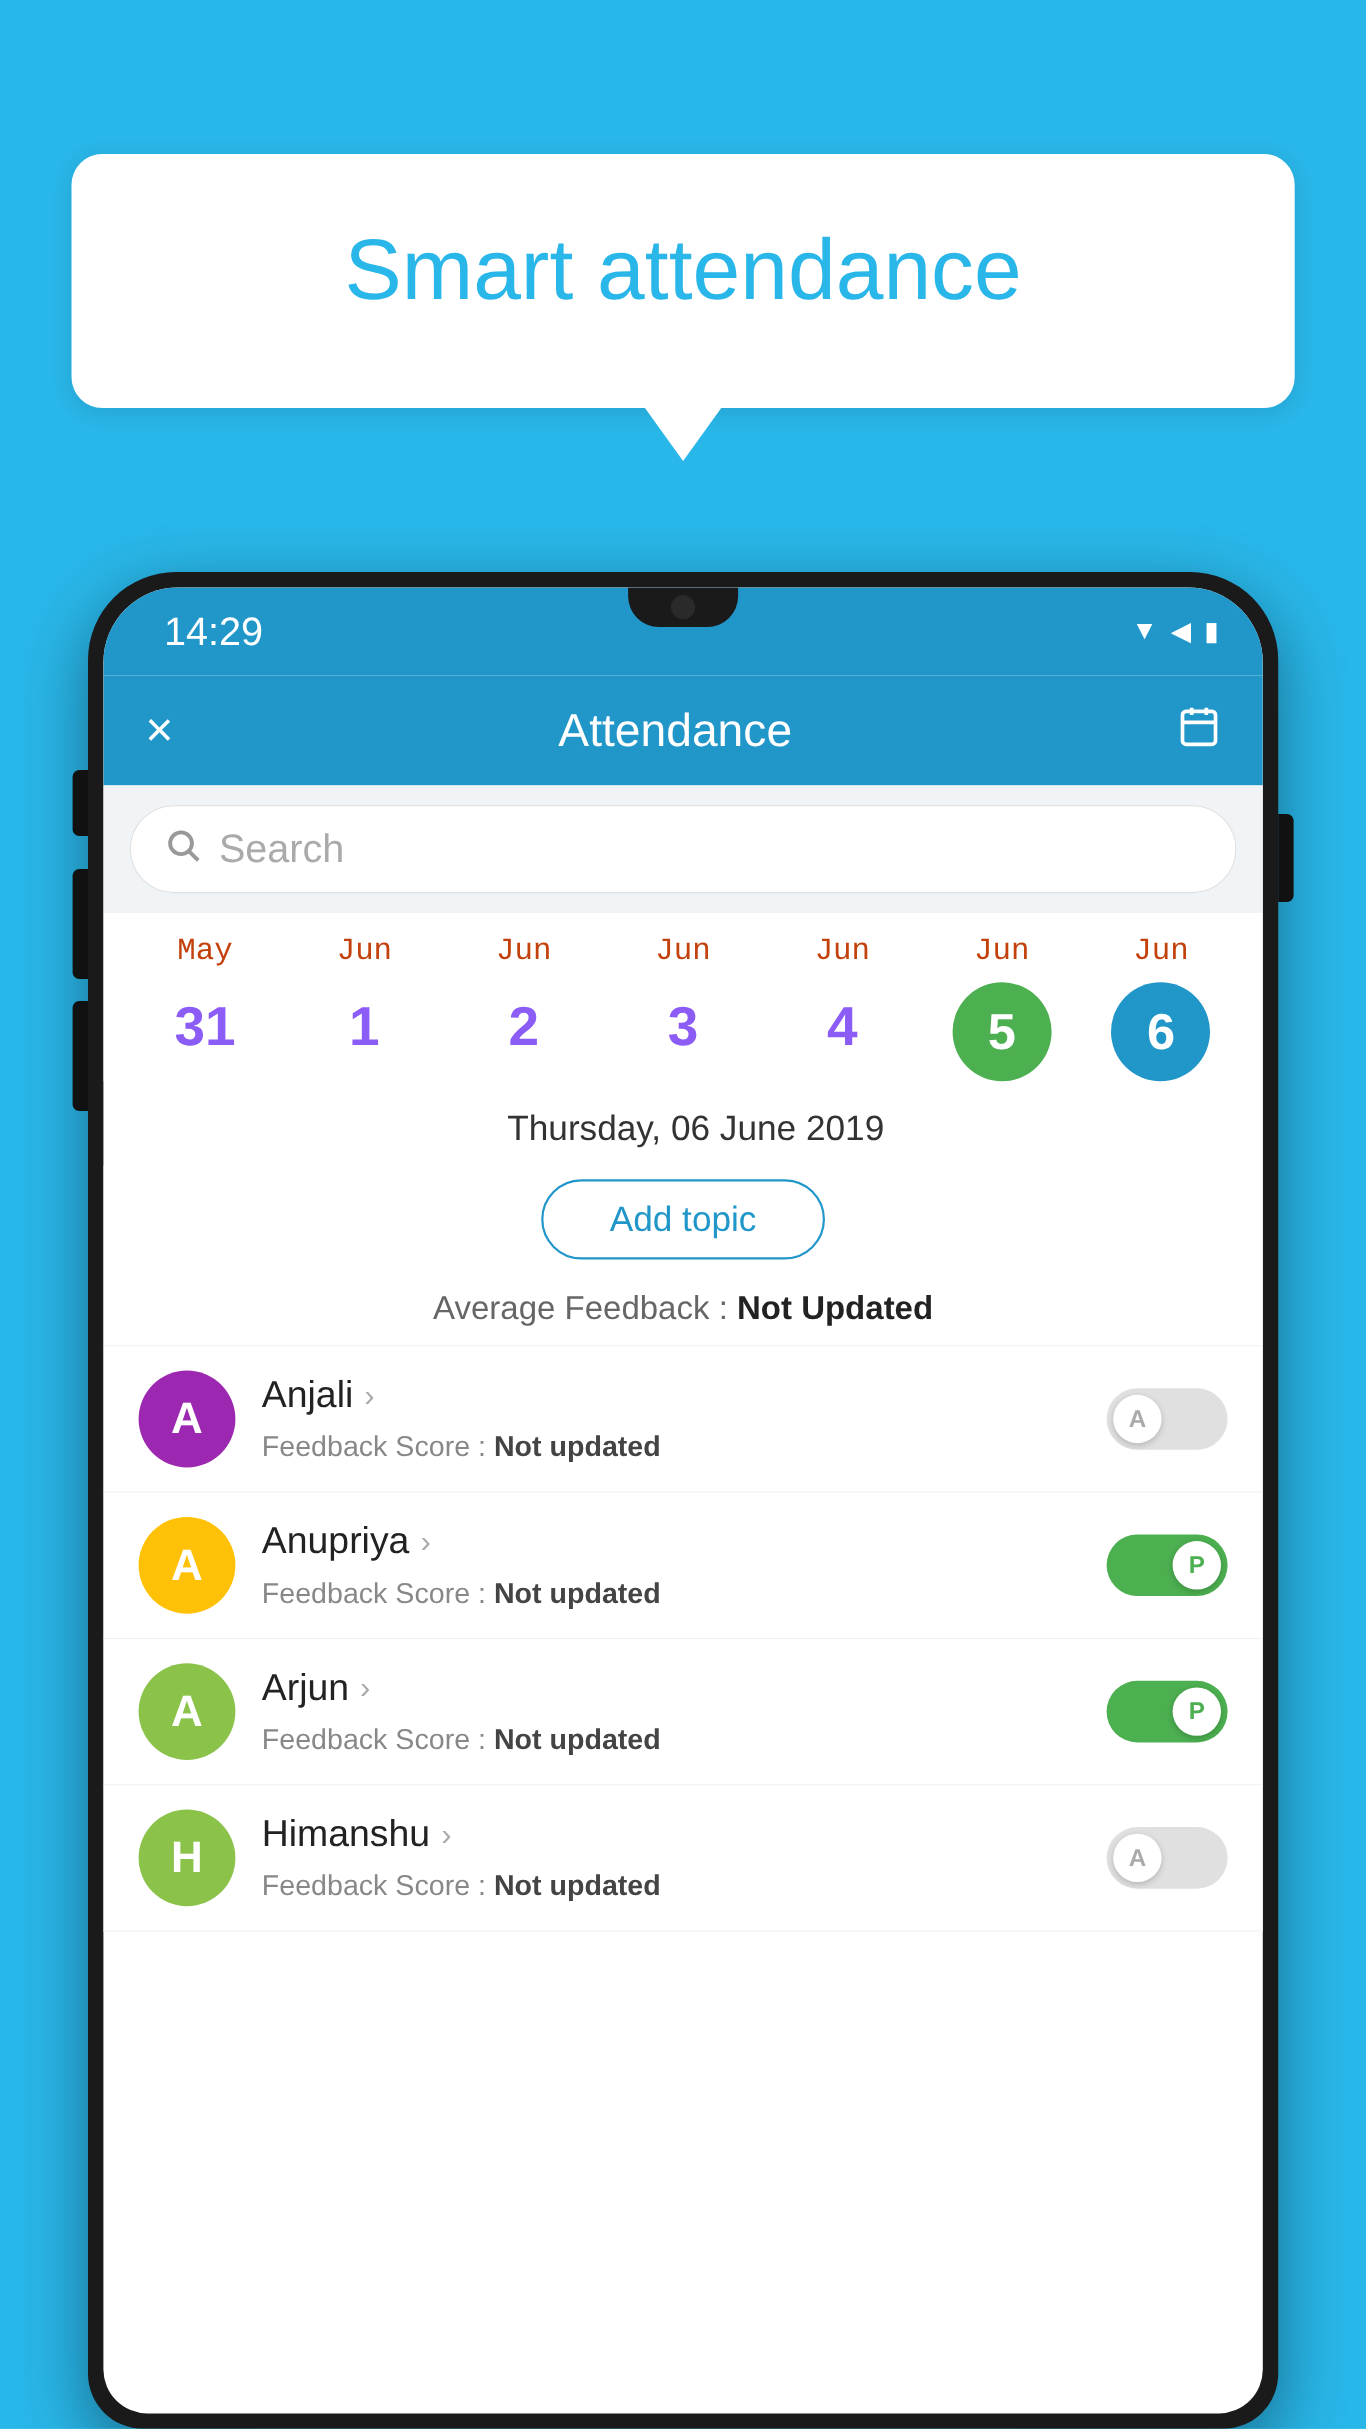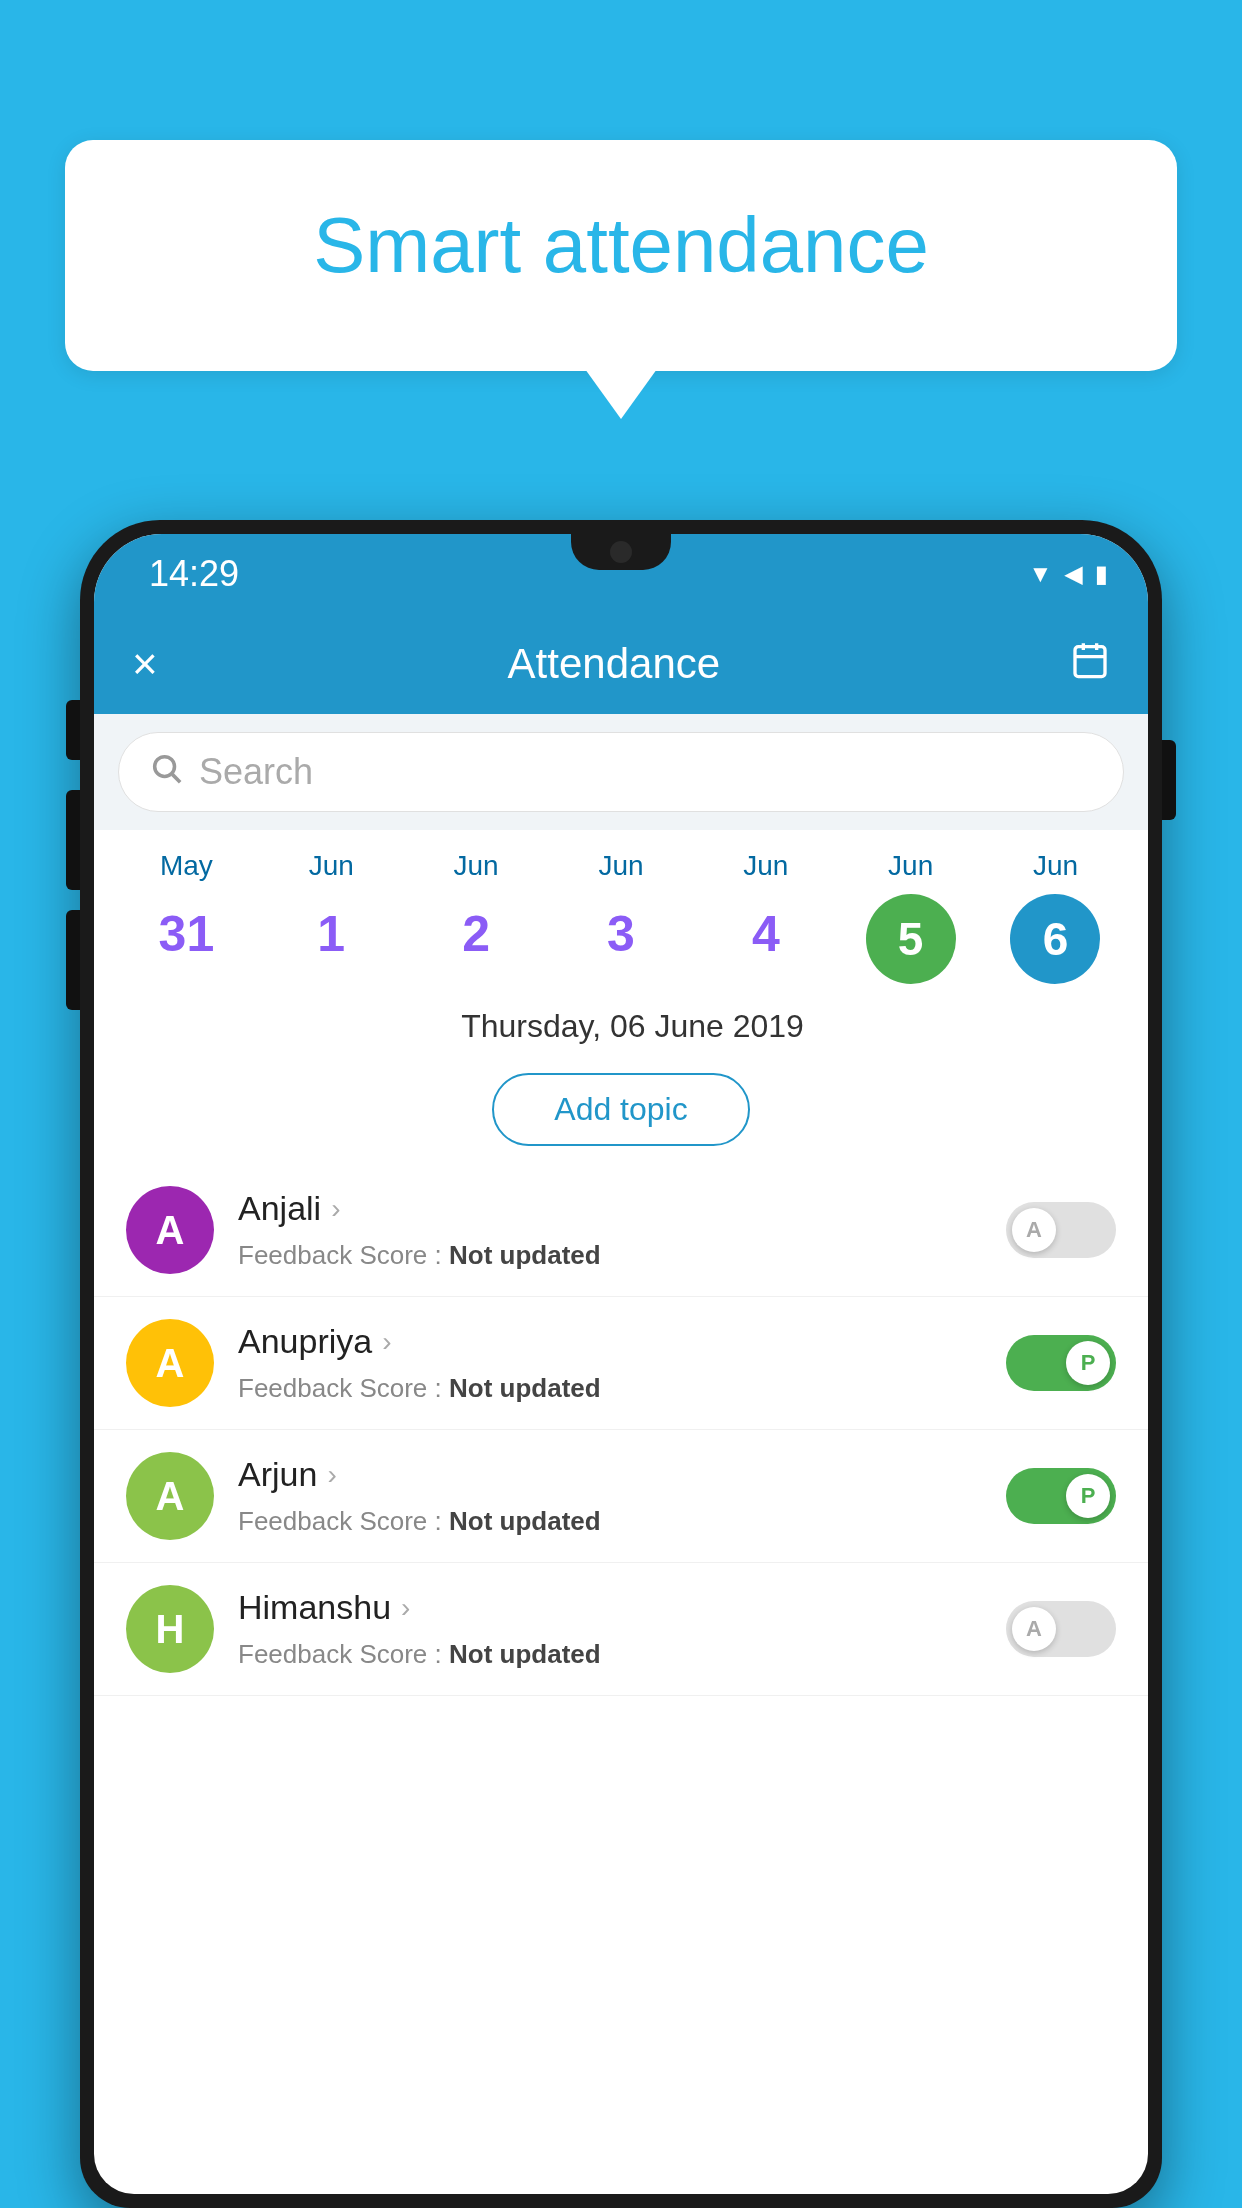--- a/index.html
+++ b/index.html
@@ -180,21 +180,22 @@
     }
     .cal-item {
       display: flex;
       flex-direction: column;
       align-items: center;
       gap: 12px;
       min-width: 120px;
     }
     .cal-month {
       font-size: 28px;
-      color: #0369a1;
+      color: #c2410c;
+      font-family: Liberation Mono, monospace;
     }
     .cal-day {
       font-size: 50px;
       font-weight: 700;
       color: #8b5cf6;
       width: 80px;
       height: 80px;
       display: flex;
       align-items: center;
       justify-content: center;
@@ -471,20 +472,23 @@
           <span class="cal-day selected">6</span>
         </div>
       </div>
 
       <div class="date-display">Thursday, 06 June 2019</div>
 
       <div class="add-topic-container">
         <button class="add-topic-btn">Add topic</button>
       </div>
 
+      <div class="avg-feedback">
+        <span>Average Feedback : </span><strong>Not Updated</strong>
+      </div>
 
       <div class="student-list">
 
         <div class="student-item">
           <div class="student-avatar" style="background:#9C27B0;">A</div>
           <div class="student-info">
             <div class="student-name">
               <span>Anjali</span>
               <span class="chevron">›</span>
             </div>

